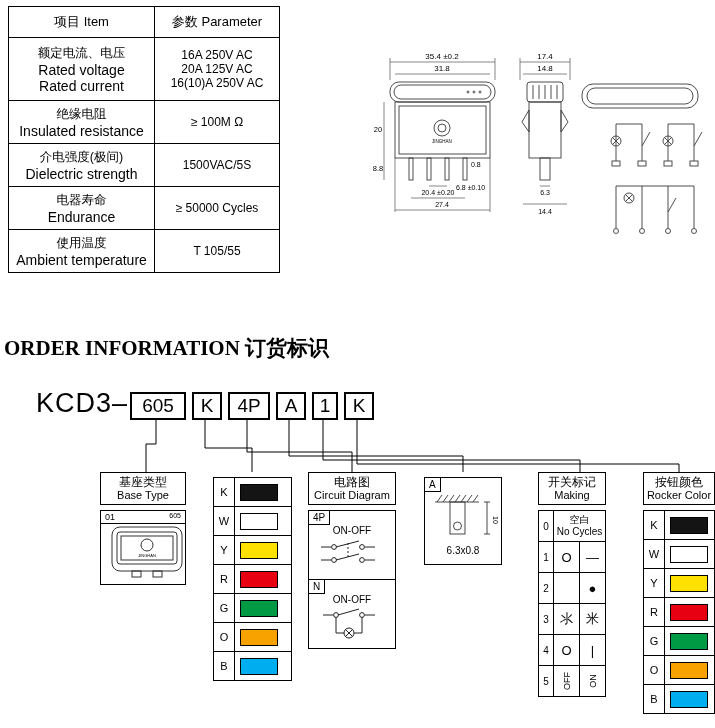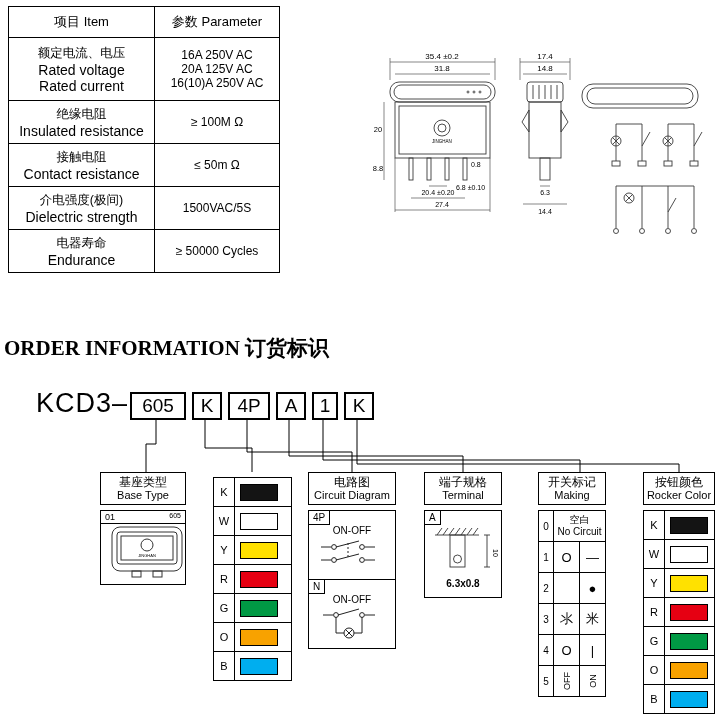--- a/index.html
+++ b/index.html
@@ -57,21 +57,21 @@
   .cdtag{position:absolute;top:0;left:0;border-right:1px solid #000;border-bottom:1px solid #000;
          font-size:10px;padding:1px 4px;background:#fff;}
   .cdlabel{text-align:center;font-size:10px;margin-top:12px;}
   .cdsvg{display:block;margin:2px auto 0;}
   .cdsvg line,.cdsvg circle{stroke:#222;stroke-width:1;fill:none;}
 
   .termbody{position:relative;height:86px;}
   .termsvg{display:block;margin:14px auto 0;}
   .termsvg line,.termsvg rect,.termsvg circle,.termsvg path{stroke:#333;stroke-width:0.9;fill:none;}
   .termsvg text{font-size:7px;fill:#000;stroke:none;}
-  .termdim{text-align:center;font-size:10px;margin-top:1px;font-weight:bold;}
+  .termdim{text-align:center;font-size:10px;margin-top:1px;}
 
   .mkrow{display:flex;height:30px;border-bottom:1px solid #000;align-items:stretch;}
   .mkrow:last-child{border-bottom:none;}
   .mknum{width:14px;border-right:1px solid #000;display:flex;align-items:center;justify-content:center;font-size:10px;}
   .mkmerge{flex:1;display:flex;flex-direction:column;align-items:center;justify-content:center;font-size:10px;line-height:12px;}
   .mkcell{flex:1;display:flex;align-items:center;justify-content:center;font-size:13px;}
   .mkcell + .mkcell{border-left:1px solid #000;}
   .rot{display:inline-block;transform:rotate(-90deg);font-size:9px;}
 
   .btsvg rect,.btsvg circle{stroke:#333;stroke-width:1;fill:none;}
@@ -104,43 +104,43 @@
       <td>
         <div class="item-zh">绝缘电阻</div>
         <div class="item-en">Insulated resistance</div>
       </td>
       <td>
             <div>≥ 100M Ω</div>
           </td>
     </tr>
     <tr class="rn">
       <td>
-        <div class="item-zh">接触电阻</div>
-        <div class="item-en">Contact resistance</div>
-      </td>
-      <td>
-            <div>≤ 50m Ω</div>
-          </td>
-    </tr>
-    <tr class="rn">
-      <td>
         <div class="item-zh">介电强度(极间)</div>
         <div class="item-en">Dielectric strength</div>
       </td>
       <td>
             <div>1500VAC/5S</div>
           </td>
     </tr>
     <tr class="rn">
       <td>
         <div class="item-zh">电器寿命</div>
         <div class="item-en">Endurance</div>
       </td>
       <td>
             <div>≥ 50000 Cycles</div>
+          </td>
+    </tr>
+    <tr class="rn">
+      <td>
+        <div class="item-zh">使用温度</div>
+        <div class="item-en">Ambient temperature</div>
+      </td>
+      <td>
+            <div>T 105/55</div>
           </td>
     </tr>
   </tbody>
     </table>
 
   <svg class="drawings" width="345" height="240">
 
     <g>
       <line class="dim" x1="20" y1="16" x2="125" y2="16"></line>
       <line class="dim" x1="20" y1="12" x2="20" y2="34"></line>
@@ -361,24 +361,20 @@
             <line x1="45" y1="26" x2="37" y2="26"></line>
           <circle cx="32" cy="26" r="5"></circle>
           <line x1="28.5" y1="22.5" x2="35.5" y2="29.5"></line>
             <line x1="35.5" y1="22.5" x2="28.5" y2="29.5"></line>
         </svg>
       </div>
     </div>
   </div>
 
   <div class="col" style="left:424px;width:78px;">
-    <div class="colhead">
-      <div class="zh">端子规格</div>
-      <div class="en">Terminal</div>
-    </div>
     <div class="colbody termbody">
       <div class="cdtag">A</div>
       <svg class="termsvg" width="72" height="52">
         <line x1="8" y1="10" x2="52" y2="10"></line>
         <line x1="10" y1="10" x2="15" y2="3"></line>
           <line x1="16" y1="10" x2="21" y2="3"></line>
         <line x1="22" y1="10" x2="27" y2="3"></line>
           <line x1="28" y1="10" x2="33" y2="3"></line>
         <line x1="34" y1="10" x2="39" y2="3"></line>
           <line x1="40" y1="10" x2="45" y2="3"></line>
@@ -397,21 +393,21 @@
   <div class="col" style="left:538px;width:68px;">
     <div class="colhead">
       <div class="zh">开关标记</div>
       <div class="en">Making</div>
     </div>
     <div class="colbody">
       <div class="mkrow">
         <div class="mknum">0</div>
         <div class="mkmerge">
           <span>空白</span>
-          <span>No Circuit</span>
+          <span>No Cycles</span>
         </div>
       </div>
       <div class="mkrow">
         <div class="mknum">1</div>
         <div class="mkcell">O</div>
         <div class="mkcell">—</div>
       </div>
       <div class="mkrow">
         <div class="mknum">2</div>
         <div class="mkcell"></div>

